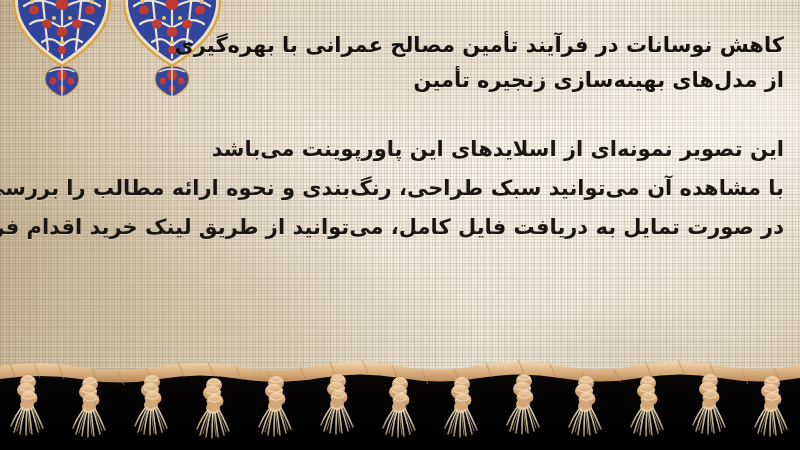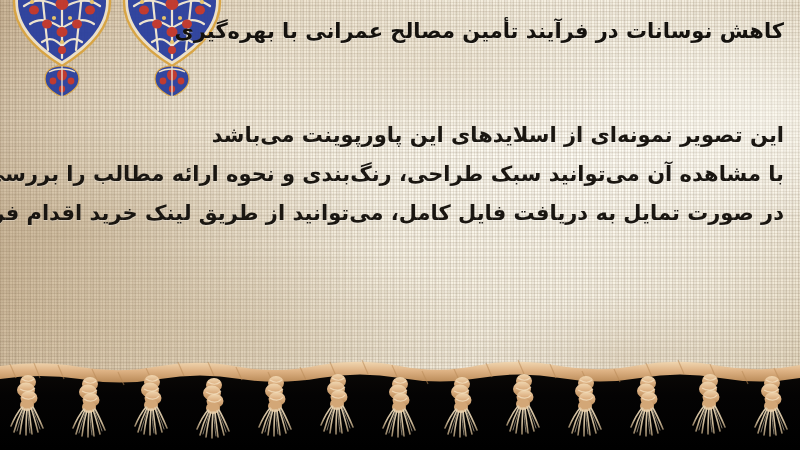--- a/index.html
+++ b/index.html
@@ -48,21 +48,21 @@
       radial-gradient(26% 22% at 78% 95%, rgba(188,164,128,0.20), rgba(0,0,0,0) 75%);
     pointer-events:none;
   }
 
   
   .ornaments{position:absolute;left:0;top:-34px;width:250px;height:130px;}
   .ornaments svg{display:block;}
 
   
   .textwrap{
-    position:absolute;right:0;top:0;width:756px;height:378px;
+    position:absolute;right:0;top:14px;width:756px;height:378px;
     pointer-events:none;
   }
   .title{
     position:absolute;right:16px;top:14px;width:770px;
     text-align:right;
     color:#15120e;
     font-size:21px;
     font-weight:bold;
     line-height:35px;
     letter-spacing:.1px;
@@ -184,20 +184,21 @@
       <g transform="translate(172,100)" opacity="0.95">
         <use href="#pendantdrop"></use>
       </g>
     </svg>
   </div>
 
   <div class="textwrap">
 
     <div class="title">
       <span class="tl">کاهش نوسانات در فرآیند تأمین مصالح عمرانی با بهره‌گیری</span>
+      <span class="tl">از مدل‌های بهینه‌سازی زنجیره تأمین</span>
     </div>
 
     <div class="body">
       <span class="bl">این تصویر نمونه‌ای از اسلایدهای این پاورپوینت می‌باشد</span>
       <span class="bl">با مشاهده آن می‌توانید سبک طراحی، رنگ‌بندی و نحوه ارائه مطالب را بررسی نمایید</span>
       <span class="bl">در صورت تمایل به دریافت فایل کامل، می‌توانید از طریق لینک خرید اقدام فرمایید</span>
     </div>
 
   </div>
 

